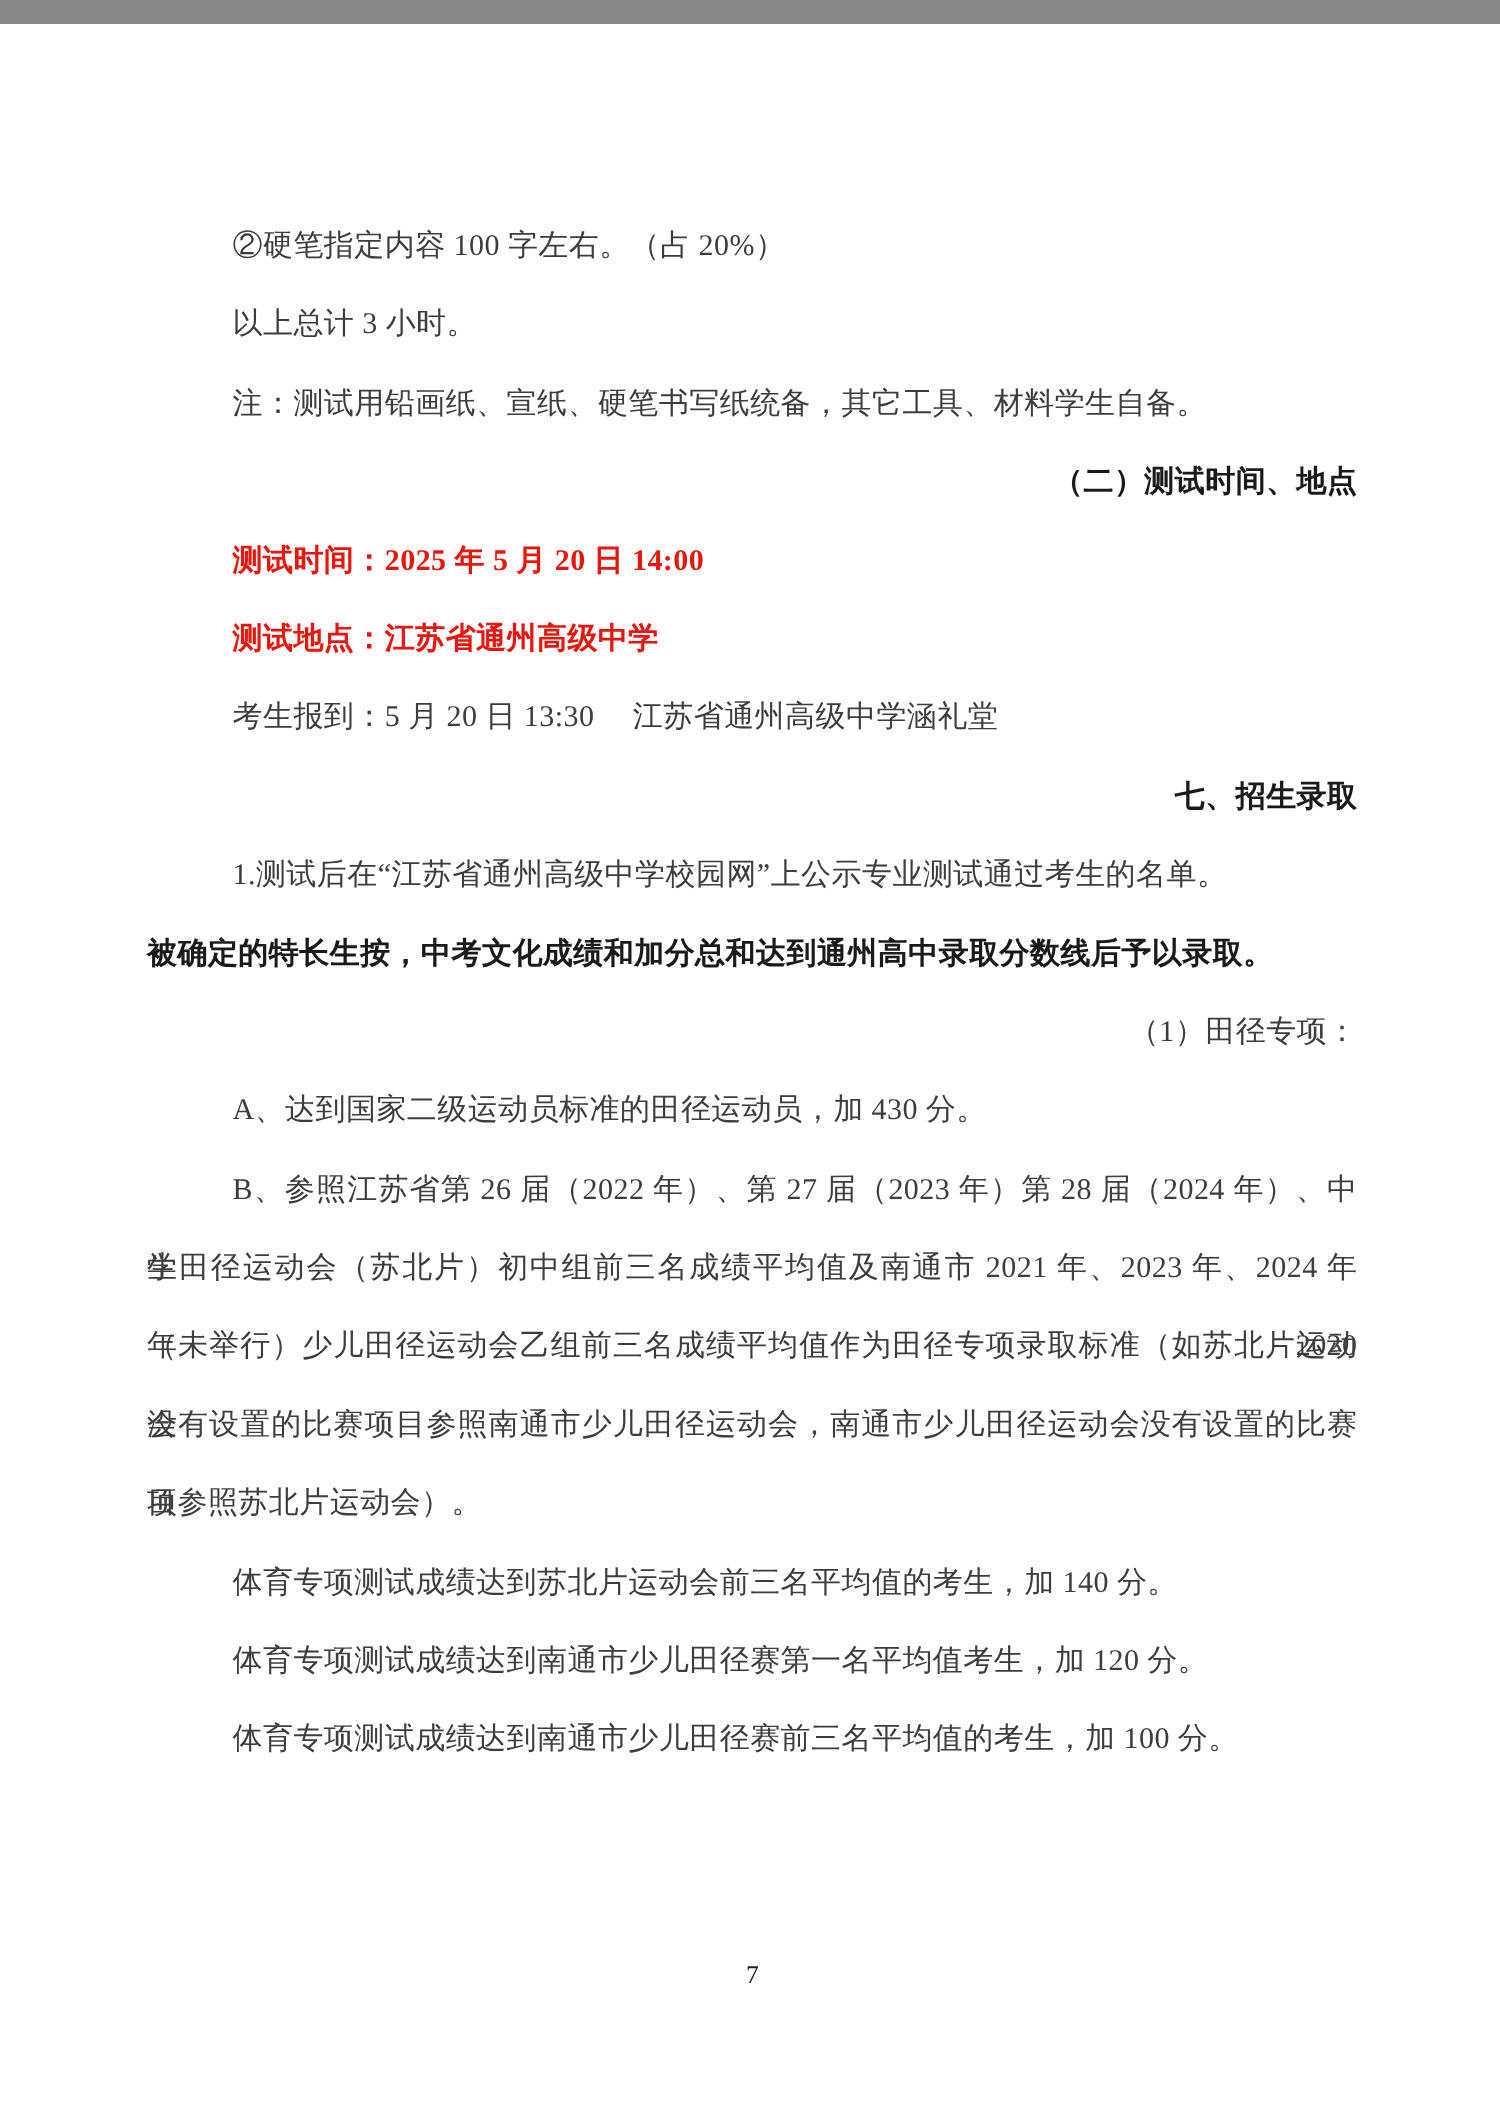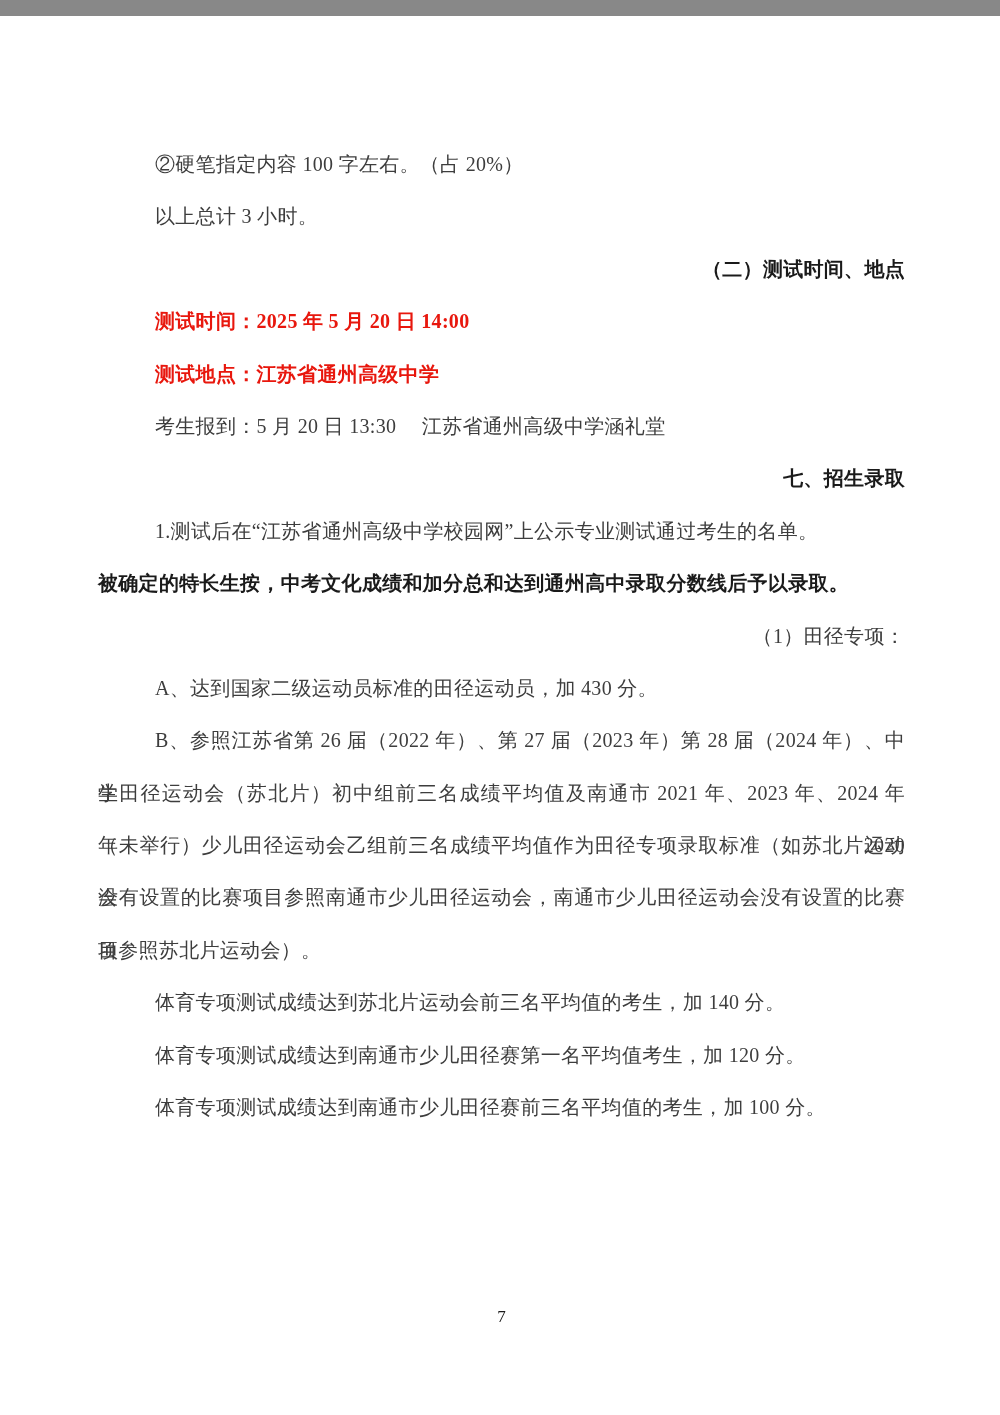--- a/index.html
+++ b/index.html
@@ -53,20 +53,21 @@
   }
 </style>
 </head>
 <body>
 
 <div class="page">
   <div class="doc">
 
   <div class="line normal indent-para">②硬笔指定内容 100 字左右。（占 20%）</div>
       <div class="line normal indent-para">以上总计 3 小时。</div>
+      <div class="line normal indent-para">注：测试用铅画纸、宣纸、硬笔书写纸统备，其它工具、材料学生自备。</div>
       <div class="line bold indent-head">（二）测试时间、地点</div>
       <div class="line red indent-para">测试时间：2025 年 5 月 20 日 14:00</div>
       <div class="line red indent-para">测试地点：江苏省通州高级中学</div>
       <div class="line normal indent-para">考生报到：5 月 20 日 13:30　 江苏省通州高级中学涵礼堂</div>
       <div class="line bold indent-head">七、招生录取</div>
       <div class="line normal indent-para">1.测试后在“江苏省通州高级中学校园网”上公示专业测试通过考生的名单。</div>
       <div class="line bold indent-none">被确定的特长生按，中考文化成绩和加分总和达到通州高中录取分数线后予以录取。</div>
       <div class="line normal indent-head">（1）田径专项：</div>
       <div class="line normal indent-para">A、达到国家二级运动员标准的田径运动员，加 430 分。</div>
       <div class="line normal indent-para justify">B、参照江苏省第 26 届（2022 年）、第 27 届（2023 年）第 28 届（2024 年）、中学</div>

